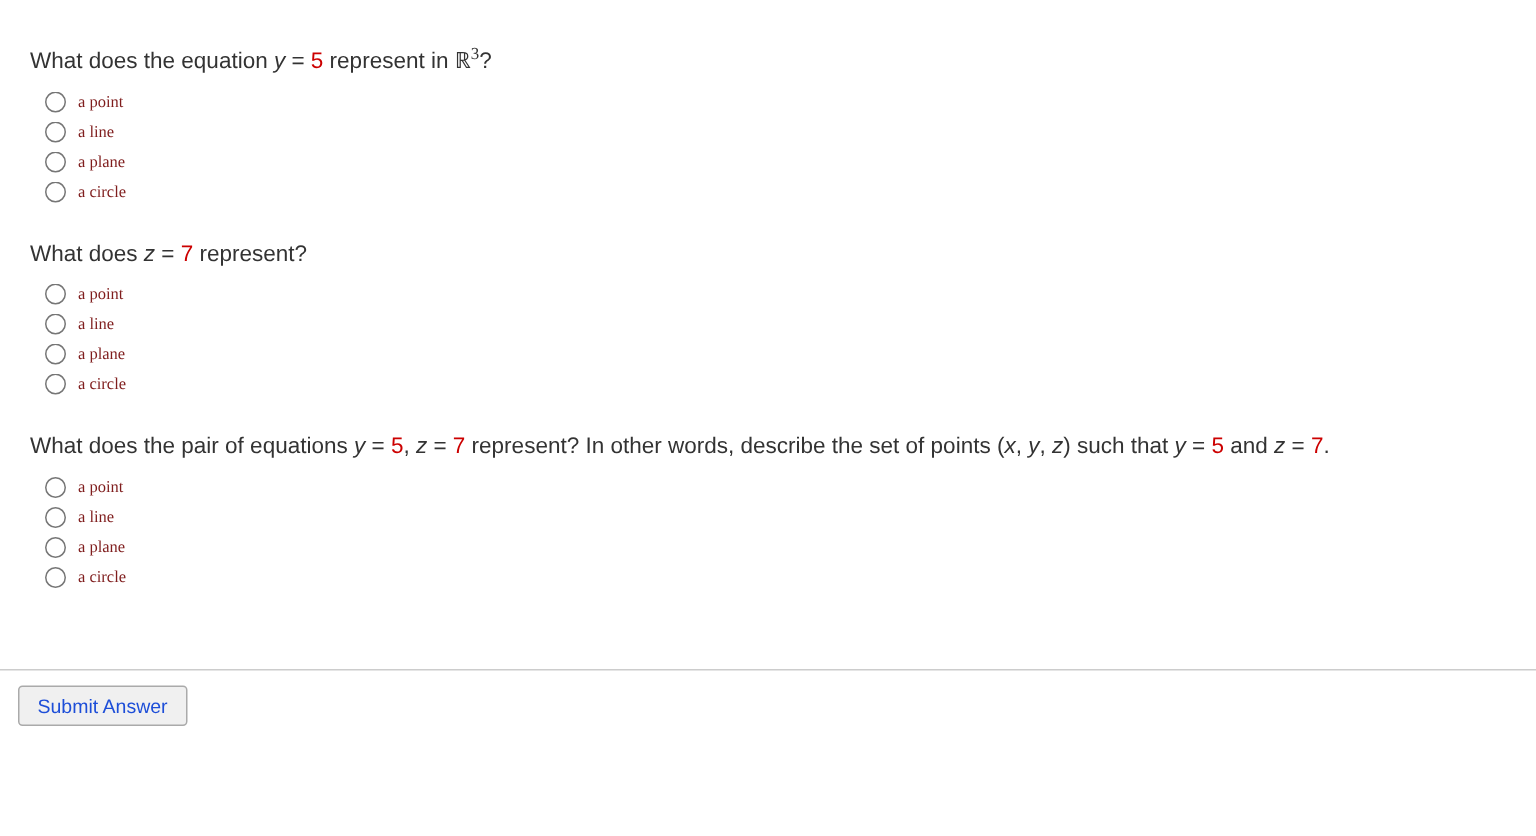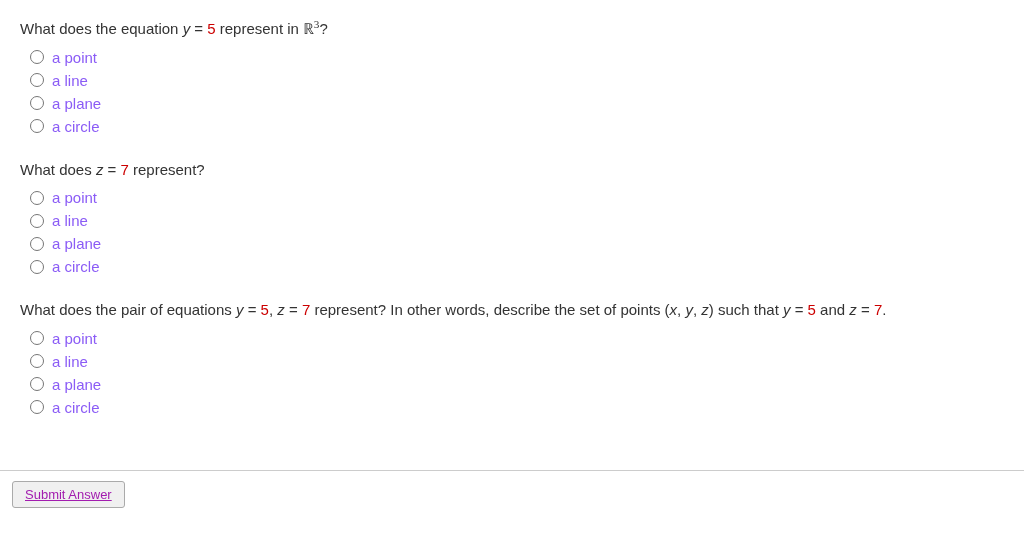--- a/index.html
+++ b/index.html
@@ -11,21 +11,21 @@
     body {
       background: #ffffff;
       font-family: Arial, sans-serif;
       font-size: 15px;
       color: #333;
       width: 1024px;
       min-height: 557px;
     }
 
     .page-container {
-      padding: 16px 20px 20px 20px;
+      padding: 28px 20px 20px 20px;
     }
 
     .question-block {
       margin-bottom: 24px;
     }
 
     .question-text {
       margin-bottom: 8px;
       line-height: 1.5;
     }
@@ -54,41 +54,41 @@
     }
 
     .option-row input[type="radio"] {
       margin-right: 8px;
       width: 14px;
       height: 14px;
       cursor: pointer;
     }
 
     .option-label {
-      font-size: 15px;
-      color: #8b5cf6;
+      font-size: 11px;
+      color: #7f1d1d;
+      font-family: Liberation Serif, serif;
     }
 
     .footer-bar {
       border-top: 1px solid #cccccc;
       padding: 10px 12px;
       display: flex;
       gap: 8px;
       margin-top: 10px;
     }
 
     .footer-btn {
       padding: 5px 12px;
       font-size: 13px;
       background: #f0f0f0;
       border: 1px solid #aaaaaa;
       border-radius: 3px;
       cursor: pointer;
-      color: #a21caf;
-      text-decoration: underline;
+      color: #1d4ed8;
     }
 
     .italic {
       font-style: italic;
     }
   </style>
 </head>
 <body>
 
 <div class="page-container">

